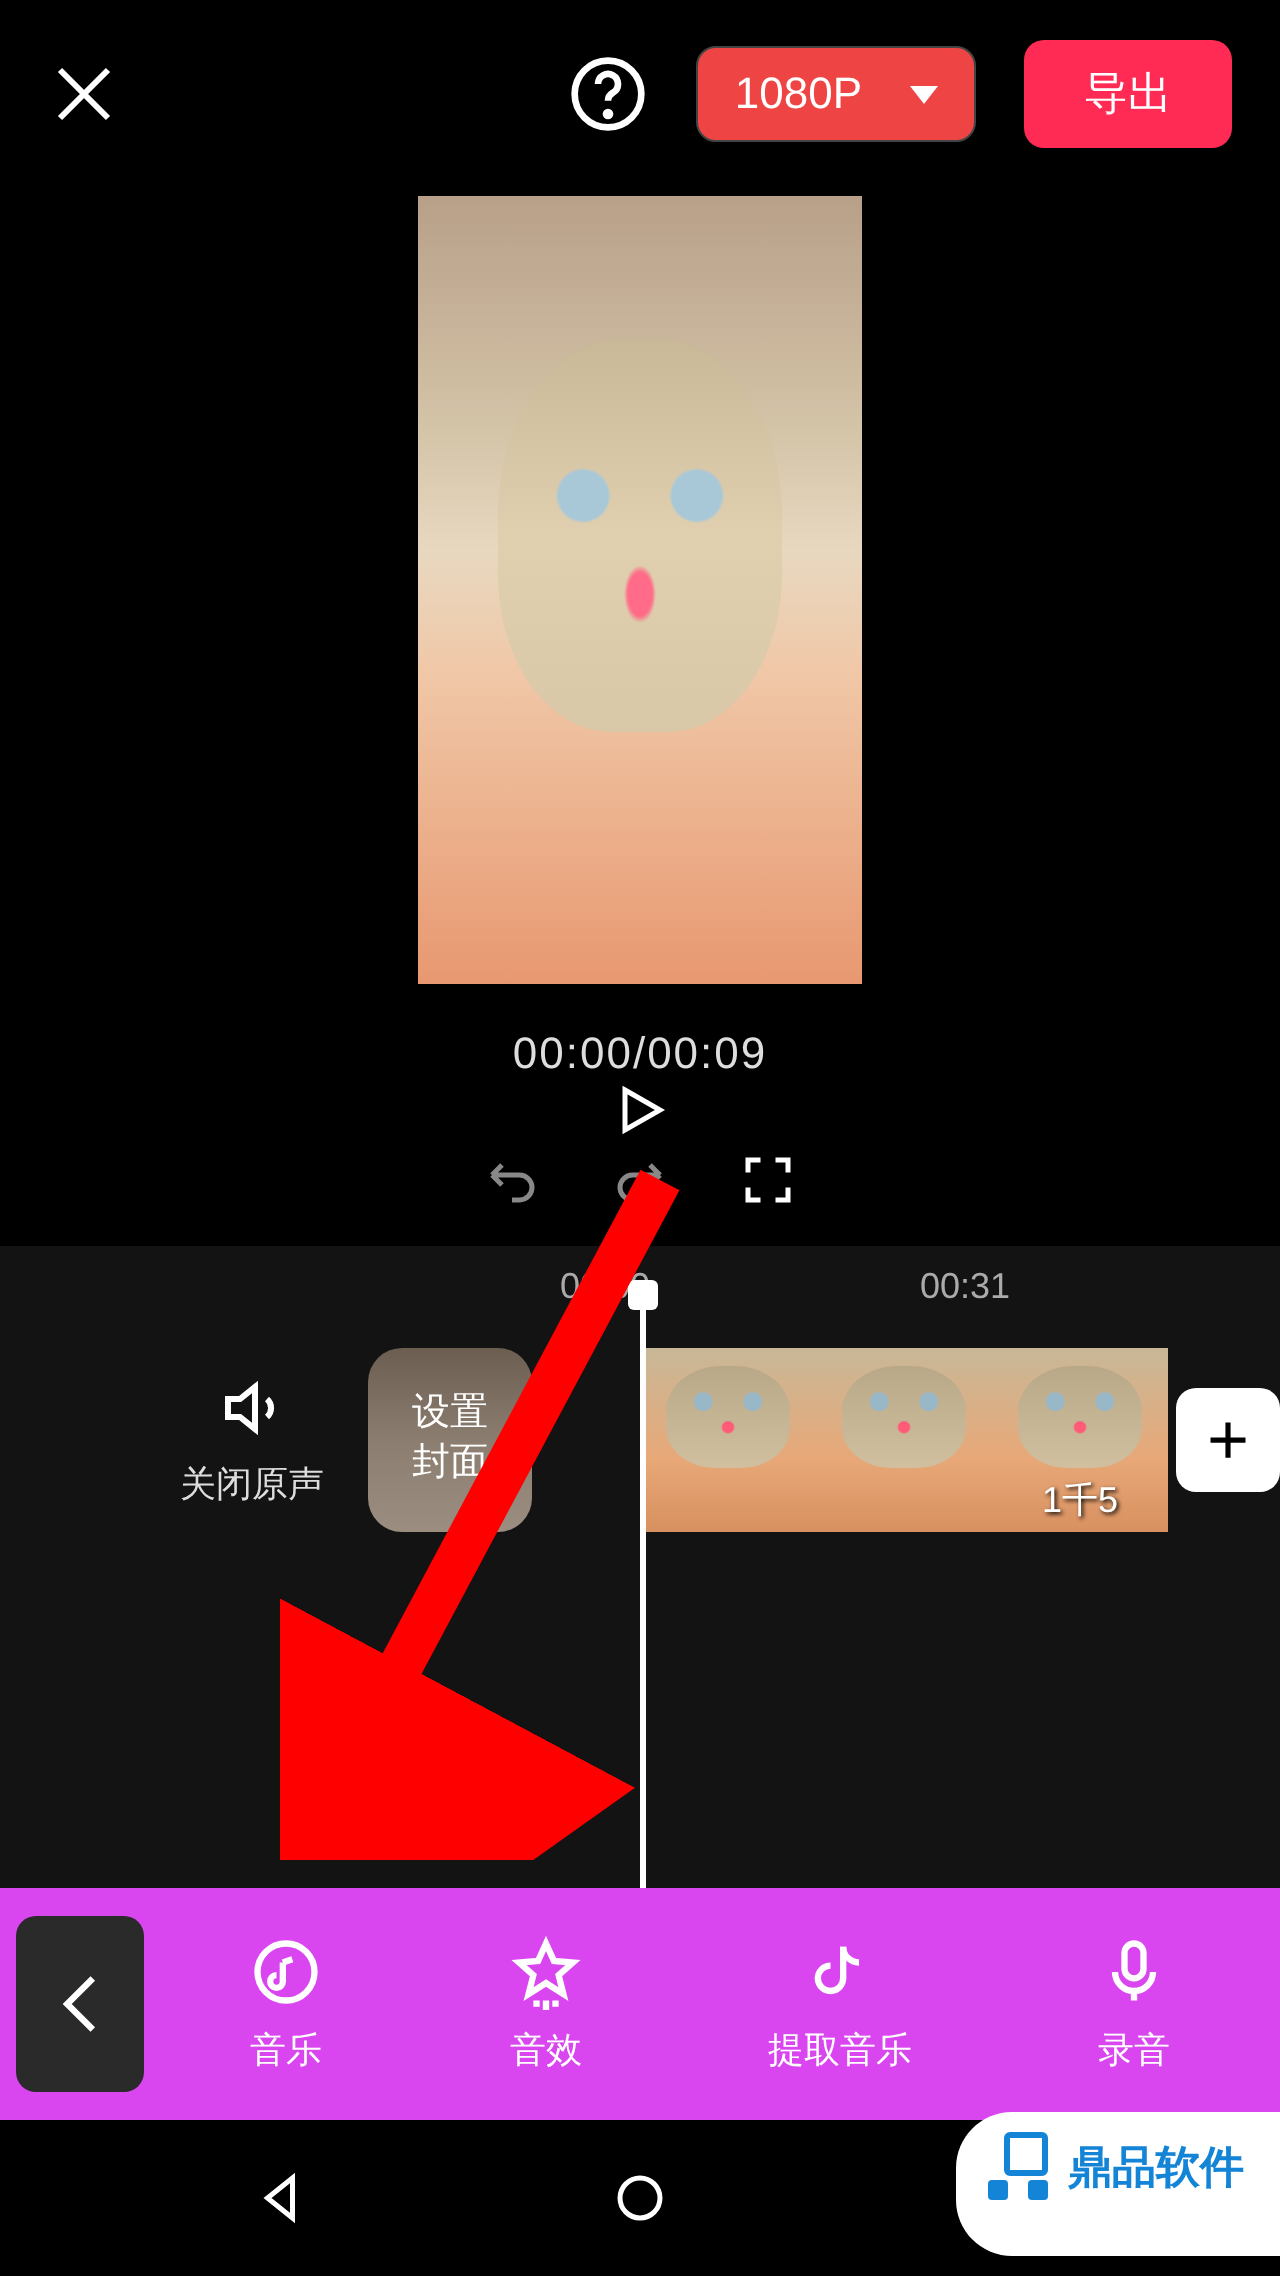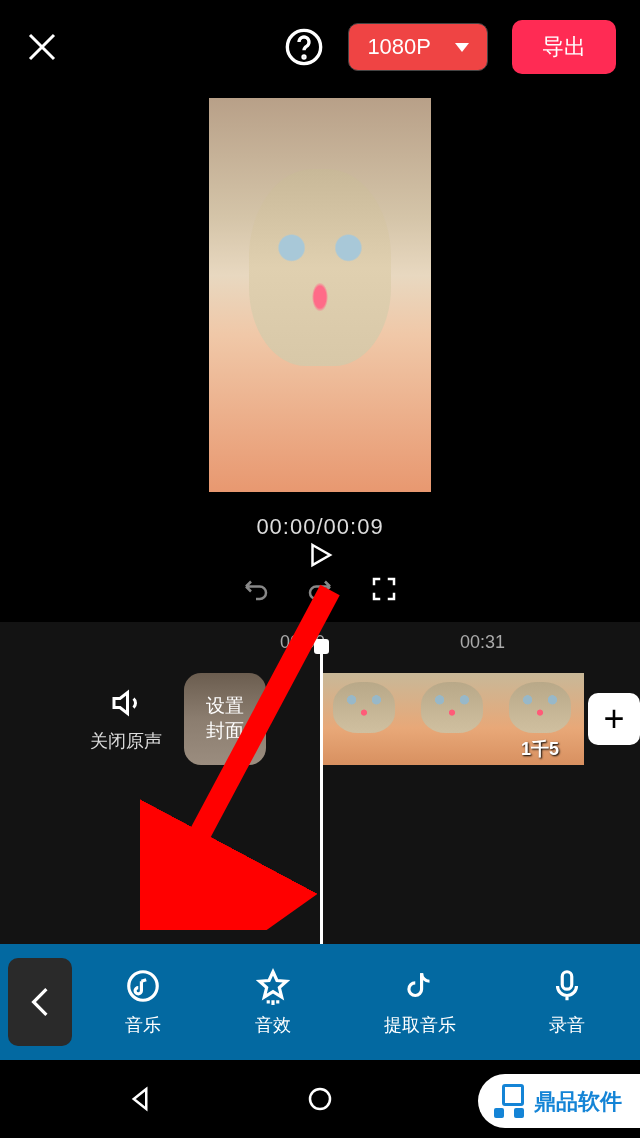--- a/index.html
+++ b/index.html
@@ -30,32 +30,32 @@
 .sound-toggle { display: flex; flex-direction: column; align-items: center; gap: 8px; cursor: pointer; margin-right: 22px; }
 .sound-toggle svg { width: 36px; height: 36px; }
 .sound-toggle span { font-size: 18px; color: #ddd; }
 .cover-thumb { width: 82px; height: 92px; border-radius: 17px; background: linear-gradient(180deg, #6b5d4f 0%, #8b7d6f 50%, #9b8d7f 100%); display: flex; align-items: center; justify-content: center; flex-direction: column; font-size: 19px; cursor: pointer; margin-right: 54px; text-align: center; line-height: 1.3; }
 .clips { display: flex; position: relative; }
 .playhead { position: absolute; left: 320px; top: -30px; width: 3px; height: 380px; background: #fff; }
 .playhead::before { content: ""; position: absolute; top: -4px; left: -6px; width: 15px; height: 15px; background: #fff; border-radius: 3px; }
 .clip { width: 88px; height: 92px; background: linear-gradient(180deg, #c8b898 0%, #e8a878 60%, #d89060 100%); position: relative; overflow: hidden; }
 .clip::before { content: ""; position: absolute; top: 10%; left: 15%; width: 70%; height: 55%; background: radial-gradient(circle at 30% 35%, #98b8c8 8%, transparent 9%), radial-gradient(circle at 70% 35%, #98b8c8 8%, transparent 9%), radial-gradient(ellipse at 50% 60%, #ff5b78 6%, transparent 8%), linear-gradient(180deg, #b8a888 0%, #d0c0a0 100%); border-radius: 45% 45% 40% 40%; }
 .clip-label { position: absolute; bottom: 4px; left: 4px; right: 4px; font-size: 14px; text-align: center; text-shadow: 0 0 3px #000; }
-.clip-price { font-size: 18px; font-weight: 700; text-shadow: 1px 1px 2px #000; }
+.clip-price { font-size: 18px; font-weight: 400; text-shadow: 1px 1px 2px #000; }
 .add-clip { width: 52px; height: 52px; background: #fff; color: #000; border-radius: 10px; display: flex; align-items: center; justify-content: center; font-size: 36px; font-weight: 300; cursor: pointer; margin-left: 4px; align-self: center; }
-.bottom-bar { position: absolute; left: 0; right: 0; bottom: 78px; display: flex; align-items: center; padding: 14px 8px; background: #0369a1; }
+.bottom-bar { position: absolute; left: 0; right: 0; bottom: 78px; display: flex; align-items: center; padding: 14px 8px; background: #d946ef; }
 .back-btn { width: 64px; height: 88px; background: #2a2a2a; border-radius: 10px; display: flex; align-items: center; justify-content: center; cursor: pointer; margin-right: 6px; }
 .back-btn svg { width: 20px; height: 32px; }
 .tabs { display: flex; flex: 1; justify-content: space-around; }
 .tab { display: flex; flex-direction: column; align-items: center; gap: 8px; cursor: pointer; }
 .tab svg { width: 38px; height: 38px; }
 .tab span { font-size: 18px; }
 .sys-nav { position: absolute; left: 0; right: 0; bottom: 0; height: 78px; display: flex; align-items: center; justify-content: space-around; padding: 0 50px; }
 .sys-nav svg { width: 30px; height: 30px; }
-.watermark { position: absolute; right: 0; bottom: 10px; background: #fff; color: #1484d6; border-radius: 28px 0 0 28px; padding: 10px 18px 8px 14px; display: flex; align-items: center; gap: 6px; font-size: 22px; font-weight: 600; }
+.watermark { position: absolute; right: 0; bottom: 10px; background: #fff; color: #1484d6; border-radius: 28px 0 0 28px; padding: 10px 18px 26px 14px; display: flex; align-items: center; gap: 6px; font-size: 22px; font-weight: 600; }
 .wm-logo { width: 36px; height: 36px; position: relative; }
 .wm-logo::before { content: ""; position: absolute; top: 0; left: 10px; width: 16px; height: 16px; border: 3px solid #1484d6; border-radius: 3px; }
 .wm-logo::after { content: ""; position: absolute; bottom: 2px; left: 2px; width: 10px; height: 10px; background: #1484d6; border-radius: 2px; box-shadow: 20px 0 0 #1484d6; }
 .arrow-overlay { position: absolute; left: 140px; top: 570px; pointer-events: none; z-index: 50; }
 </style>
 </head>
 <body>
 
 <div class="topbar">
   <div class="close-x">

